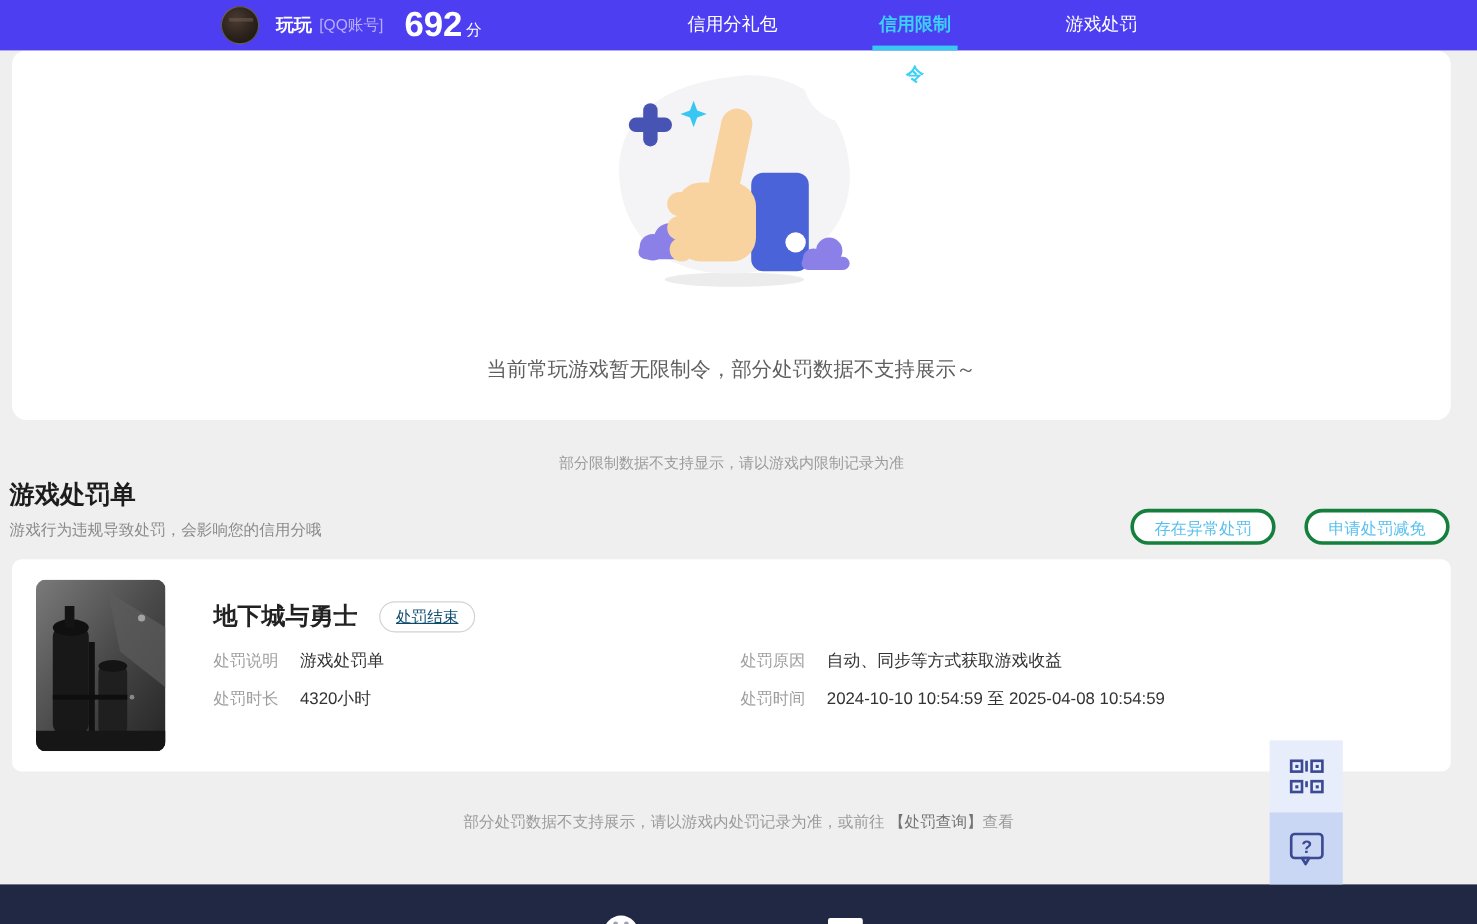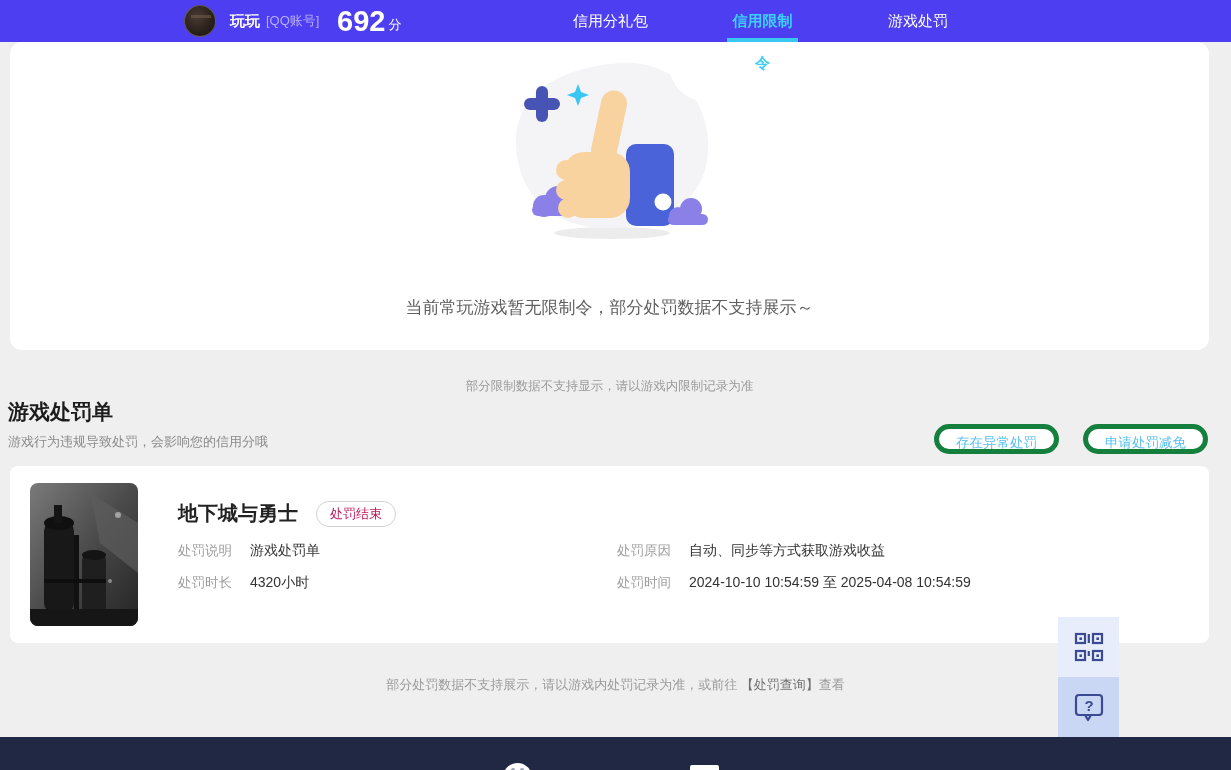--- a/index.html
+++ b/index.html
@@ -26,31 +26,31 @@
   
   .top-card { position:absolute; left:10px; top:42px; width:1199px; height:308px; background:#ffffff; border-radius:12px; z-index:1; }
   .illus-wrap { position:absolute; left:0; right:0; top:14px; display:flex; justify-content:center; }
   .empty-msg { position:absolute; left:0; right:0; top:254px; text-align:center; font-size:17px; color:#5f5f5f; }
   .empty-note { position:absolute; left:0; right:0; top:288px; text-align:center; font-size:12.5px; color:#9b9b9b;margin-top:48px; }
 
   
   .section-title { position:absolute; left:8px; top:398px; font-size:21px; font-weight:bold; color:#1c1c1c; }
   .section-sub { position:absolute; left:8px; top:433px; font-size:13px; color:#8b8b8b; }
   .section-btns { position:absolute; right:23px; top:424px; display:flex; gap:24px; }
-  .pill-btn { background:#ffffff; border:5px solid #15803d; color:#58c0ee; font-size:13.5px;
+  .pill-btn { background:#ffffff; border:3px solid #15803d; color:#58c0ee; font-size:13.5px;
               height:30px; line-height:28px; padding:0 17px; border-radius:16px; cursor:pointer;
               font-family:inherit; }
 
   
   .penalty-card { position:absolute; left:10px; top:466px; width:1199px; height:177px; background:#ffffff; border-radius:8px; z-index:1; }
   .thumb { position:absolute; left:20px; top:17px; width:108px; height:143px; border-radius:8px; overflow:hidden; }
   .pc-title-row { position:absolute; left:168px; top:34px; display:flex; align-items:center; }
   .game-name { font-size:20px; font-weight:bold; color:#222222; }
-  .status-badge { margin-left:18px; border:1px solid #d2d2d2; color:#be185d; font-size:13px;
-                  padding:3px 13px; border-radius:14px; }
+  .status-badge { margin-left:18px; border:1px solid #d2d2d2; color:#0c4a6e; font-size:13px;
+                  padding:3px 13px; border-radius:14px;text-decoration:underline; }
   .field-grid { position:absolute; left:168px; top:76px; display:grid; grid-template-columns:439px auto; row-gap:15px; }
   .field { font-size:13.5px; line-height:16px; }
   .field .lbl { color:#9e9e9e; display:inline-block; min-width:56px; margin-right:16px; }
   .field .val { color:#333333; font-size:14px; }
 
   
   .bottom-note { position:absolute; left:0; right:0; top:676px; text-align:center; font-size:13px; color:#9b9b9b; }
   .bottom-note .link { color:#737373; cursor:pointer; }
 
   

